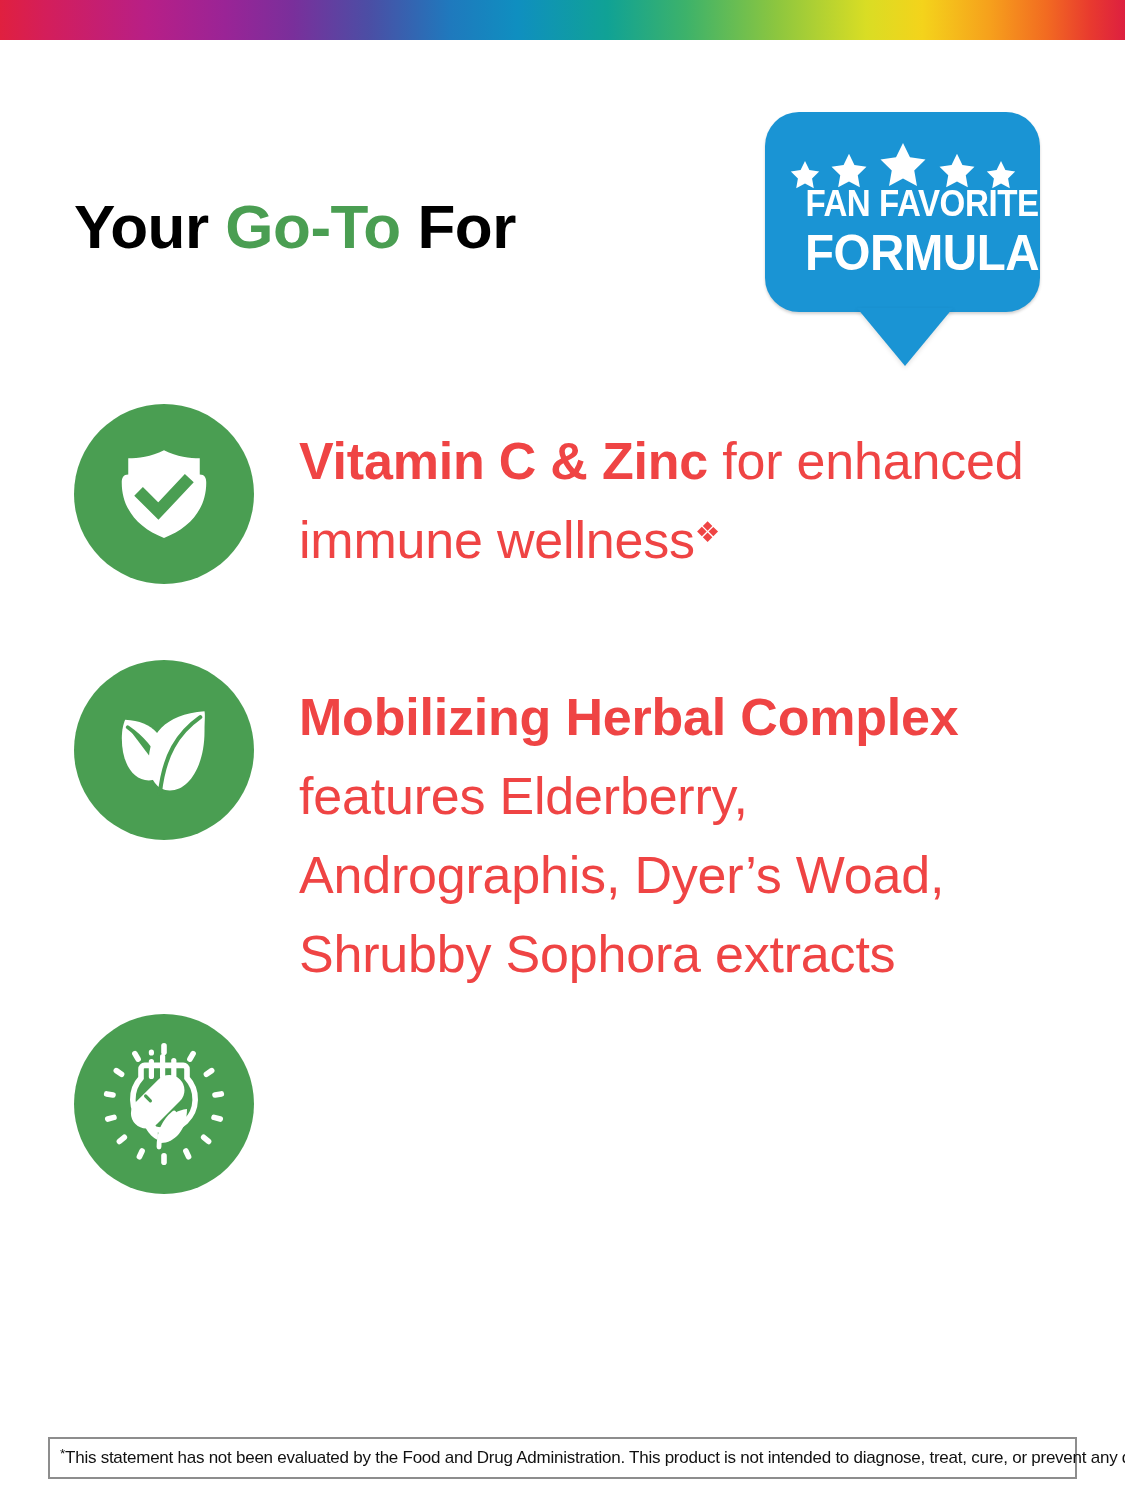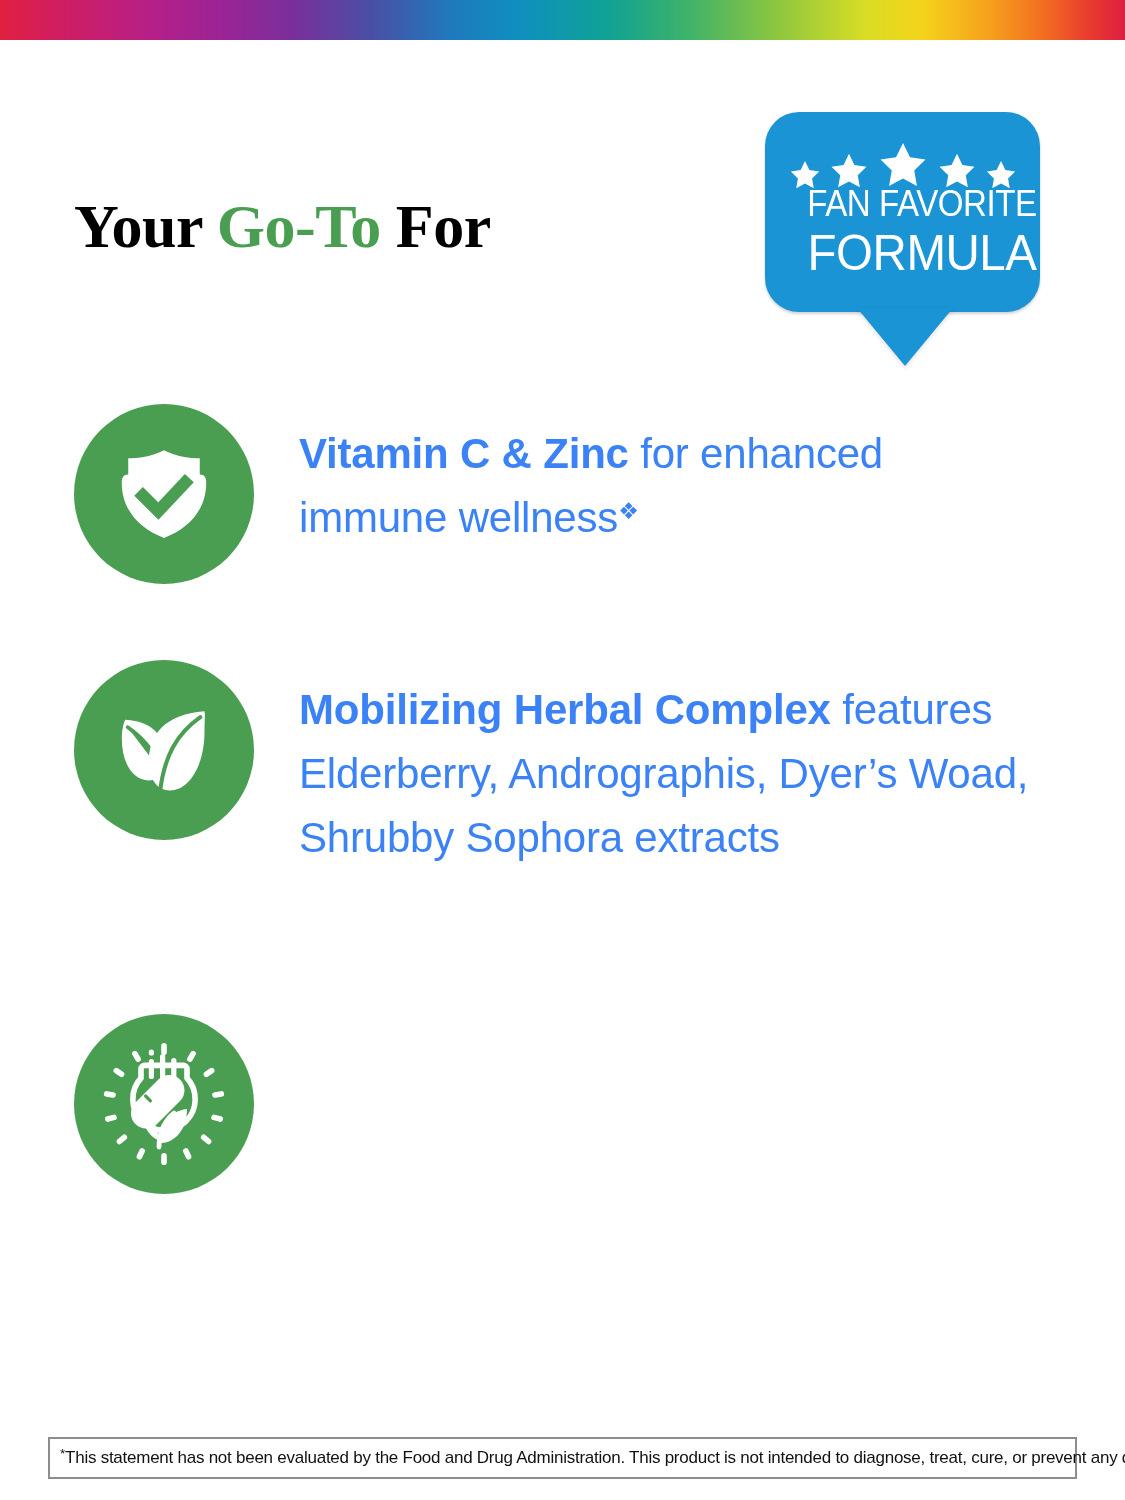--- a/index.html
+++ b/index.html
@@ -48,21 +48,20 @@
   .headline {
     position: absolute;
     left: 74px;
     top: 152px;
     width: 640px;
     font-size: 62px;
     font-weight: bold;
     line-height: 1.05;
     letter-spacing: -0.5px;
     color: #000000;
-    font-family: Liberation Serif, serif;
   }
   .headline .accent { color: #4a9e52; }
 
   
   .badge {
     position: absolute;
     left: 765px;
     top: 112px;
     width: 275px;
     height: 200px;
@@ -99,21 +98,21 @@
     gap: 6px;
   }
   .badge-stars .st { display: block; fill: #ffffff; }
   .badge-text {
     position: absolute;
     left: 0;
     top: 74px;
     width: 314px;
     text-align: center;
     color: #ffffff;
-    font-weight: normal;
+    font-weight: bold;
     line-height: 1;
   }
   .badge-line1 {
     font-size: 36px;
     letter-spacing: -0.5px;
     transform: scaleX(0.92);
     display: block;
   }
   .badge-line2 {
     font-size: 50px;
@@ -147,23 +146,23 @@
     position: absolute;
     left: 50%;
     top: 50%;
     transform: translate(-50%, -50%);
   }
 
   .feature-text {
     flex: 1 1 auto;
     padding-left: 45px;
     padding-top: 18px;
-    font-size: 42px;
+    font-size: 52px;
     line-height: 1.52;
-    color: #3b82f6;
+    color: #ef4444;
     letter-spacing: -0.2px;
   }
   .feature-text b { font-weight: bold; }
   .feature-text .tm {
     font-size: 0.52em;
     vertical-align: 0.72em;
     font-weight: bold;
     letter-spacing: 0;
   }
   .feature-text .dagger {

